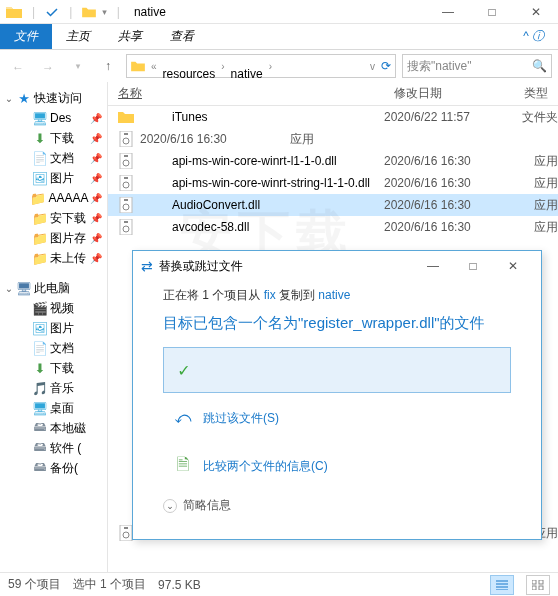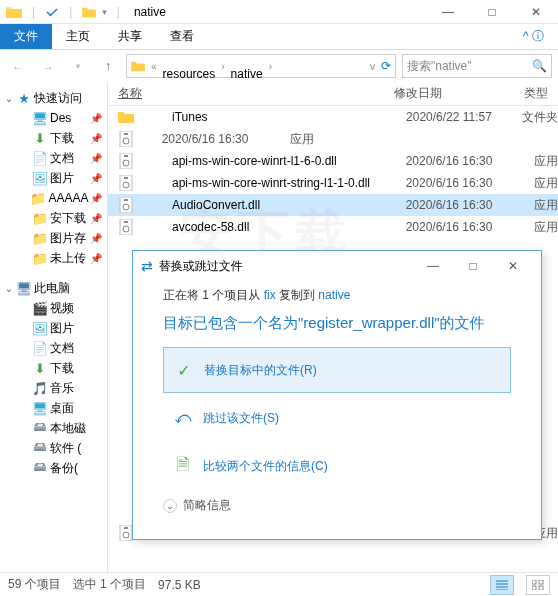--- a/index.html
+++ b/index.html
@@ -7,21 +7,21 @@
 
 .title-bar { height: 24px; display: flex; align-items: center; background: #fff; border-bottom: 1px solid #e5e5e5; }
 .title-bar .icons { display: flex; align-items: center; gap: 6px; padding: 0 6px; }
 .title-bar .folder-icon { width: 16px; height: 14px; }
 .title-bar .sep { color: #ccc; margin: 0 4px; }
 .title-bar .title { margin-left: 4px; }
 .title-bar .spacer { flex: 1; }
 .title-bar .win-btns { display: flex; }
 .title-bar .win-btn { width: 44px; height: 24px; display: flex; align-items: center; justify-content: center; color: #555; }
 
-.ribbon-tabs { height: 26px; display: flex; align-items: stretch; border-bottom: 1px solid #d9d9d9; }
+.ribbon-tabs { height: 26px; display: flex; align-items: stretch; border-bottom: 1px solid #d9d9d9; font-style: italic; }
 .ribbon-tab { padding: 0 14px; display: flex; align-items: center; }
 .ribbon-tab.file { background: #1979ca; color: #fff; }
 
 .addr-row { height: 32px; display: flex; align-items: center; gap: 6px; padding: 4px 6px; }
 .nav-btn { width: 24px; height: 24px; display: flex; align-items: center; justify-content: center; color: #bbb; }
 .nav-btn.active { color: #555; }
 .addr-box { flex: 1; height: 24px; border: 1px solid #ccc; display: flex; align-items: center; padding: 0 4px; gap: 6px; }
 .addr-box .crumb { display: flex; align-items: center; gap: 4px; margin-top: 16px; }
 .addr-box .chev { color: #888; font-size: 10px; }
 .search-box { width: 150px; height: 24px; border: 1px solid #ccc; display: flex; align-items: center; padding: 0 4px; color: #888; gap: 4px; }
@@ -40,21 +40,21 @@
 .col-headers .col { padding-left: 10px; color: #555; }
 .col.name { flex: 1; text-decoration: underline; }
 .col.date { width: 130px; }
 .col.type { width: 44px; white-space: nowrap; overflow: hidden; }
 
 .file-list { flex: 1; overflow: hidden; }
 .file-row { display: flex; height: 22px; align-items: center; padding-left: 10px; }
 .file-row.sel { background: #cce8ff; }
 .file-row .ficon { width: 16px; height: 16px; margin-right: 6px; display: inline-flex; align-items: center; justify-content: center; font-size: 13px; }
 .file-row .fname { flex: 1; white-space: nowrap; overflow: hidden; padding-left: 32px; }
-.file-row .fdate { width: 130px; color: #555; text-align: center; }
+.file-row .fdate { width: 130px; color: #555; }
 .file-row .ftype { width: 44px; color: #555; white-space: nowrap; overflow: hidden; text-align: right; }
 
 .status-bar { height: 24px; border-top: 1px solid #e5e5e5; display: flex; align-items: center; padding: 0 8px; gap: 12px; color: #555; }
 .status-bar .spacer { flex: 1; }
 .status-bar .view-btn { width: 24px; height: 20px; border: 1px solid #ccc; display: flex; align-items: center; justify-content: center; }
 .status-bar .view-btn.active { background: #cce8ff; border-color: #99c9ef; }
 
 
 .dialog { position: absolute; left: 132px; top: 250px; width: 410px; height: 290px; background: #fff; border: 1px solid #5aa7d8; box-shadow: 3px 3px 8px rgba(0,0,0,0.15); display: flex; flex-direction: column; }
 .dlg-title { height: 30px; background: #fff; display: flex; align-items: center; padding: 0 8px; }
@@ -290,21 +290,21 @@
           <span class="ftype">应用</span>
         </div>
         <div class="file-row">
           <span class="ficon">
             <svg width="14" height="16" viewBox="0 0 14 16">
               <rect x="1" y="0" width="12" height="16" fill="#fff" stroke="#bbb"></rect>
               <circle cx="7" cy="10" r="3" fill="none" stroke="#888"></circle>
               <rect x="5" y="2" width="4" height="2" fill="#888"></rect>
             </svg>
           </span>
-          <span class="fname">api-ms-win-core-winrt-l1-6-0.dll</span>
+          <span class="fname">api-ms-win-core-winrt-l1-1-0.dll</span>
           <span class="fdate">2020/6/16 16:30</span>
           <span class="ftype">应用</span>
         </div>
         <div class="file-row">
           <span class="ficon">
             <svg width="14" height="16" viewBox="0 0 14 16">
               <rect x="1" y="0" width="12" height="16" fill="#fff" stroke="#bbb"></rect>
               <circle cx="7" cy="10" r="3" fill="none" stroke="#888"></circle>
               <rect x="5" y="2" width="4" height="2" fill="#888"></rect>
             </svg>
@@ -383,21 +383,20 @@
     <div class="win-btn">□</div>
     <div class="win-btn">✕</div>
   </div>
   <div class="dlg-body">
     <div class="dlg-sub">
       <span>正在将 1 个项目从 </span><span class="link">fix</span><span> 复制到 </span><span class="link">native</span>
     </div>
     <div class="dlg-head">目标已包含一个名为"register_wrapper.dll"的文件</div>
     <div class="dlg-opt sel">
       <span class="opt-icon" style="color:#3ba83b">✓</span>
-      <span>替换目标中的文件(R)</span>
     </div>
     <div class="dlg-opt">
       <span class="opt-icon" style="color:#1979ca">⤺</span>
       <span>跳过该文件(S)</span>
     </div>
     <div class="dlg-opt">
       <span class="opt-icon" style="color:#5aa552">🗎</span>
       <span>比较两个文件的信息(C)</span>
     </div>
     <div class="dlg-more">

